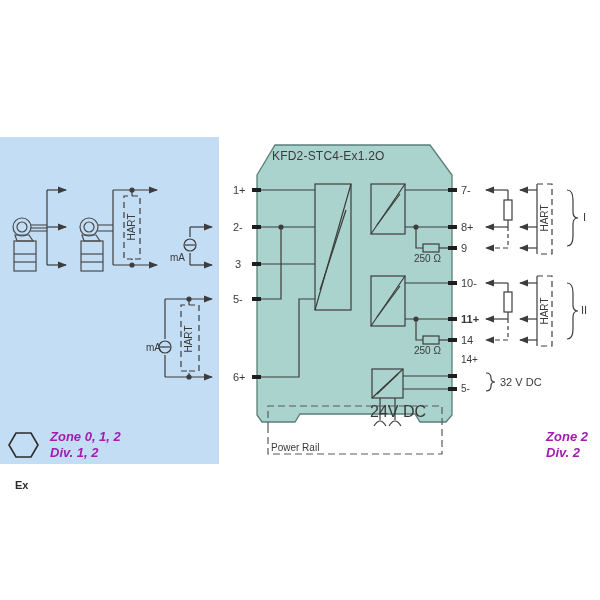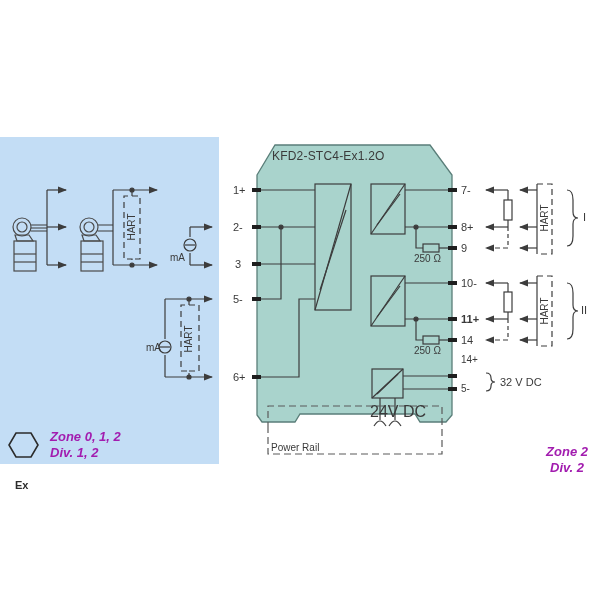--- a/index.html
+++ b/index.html
@@ -205,16 +205,16 @@
 <div class="lbl" style="left:500px; top:377px;">32 V DC</div>
 
 <div class="lbl" style="left:370px; top:404px; font-size:16px;">24V DC</div>
 <div class="lbl" style="left:271px; top:443px; font-size:10px;">Power Rail</div>
 
 <div class="lbl" style="left:15px; top:440px; font-size:11px; font-weight:bold; color:#2b2b2b;margin-top:40px;">Ex</div>
 <div class="zone-text" style="left:50px; top:429px;">
   <div>Zone 0, 1, 2</div>
   <div>Div. 1, 2</div>
 </div>
-<div class="zone-text" style="right:12px; top:444px; text-align:center;margin-left:24px;">
+<div class="zone-text" style="right:12px; top:429px; text-align:left;margin-left:24px;">
   <div>Zone 2</div>
   <div>Div. 2</div>
 </div>
 
 </body></html>

